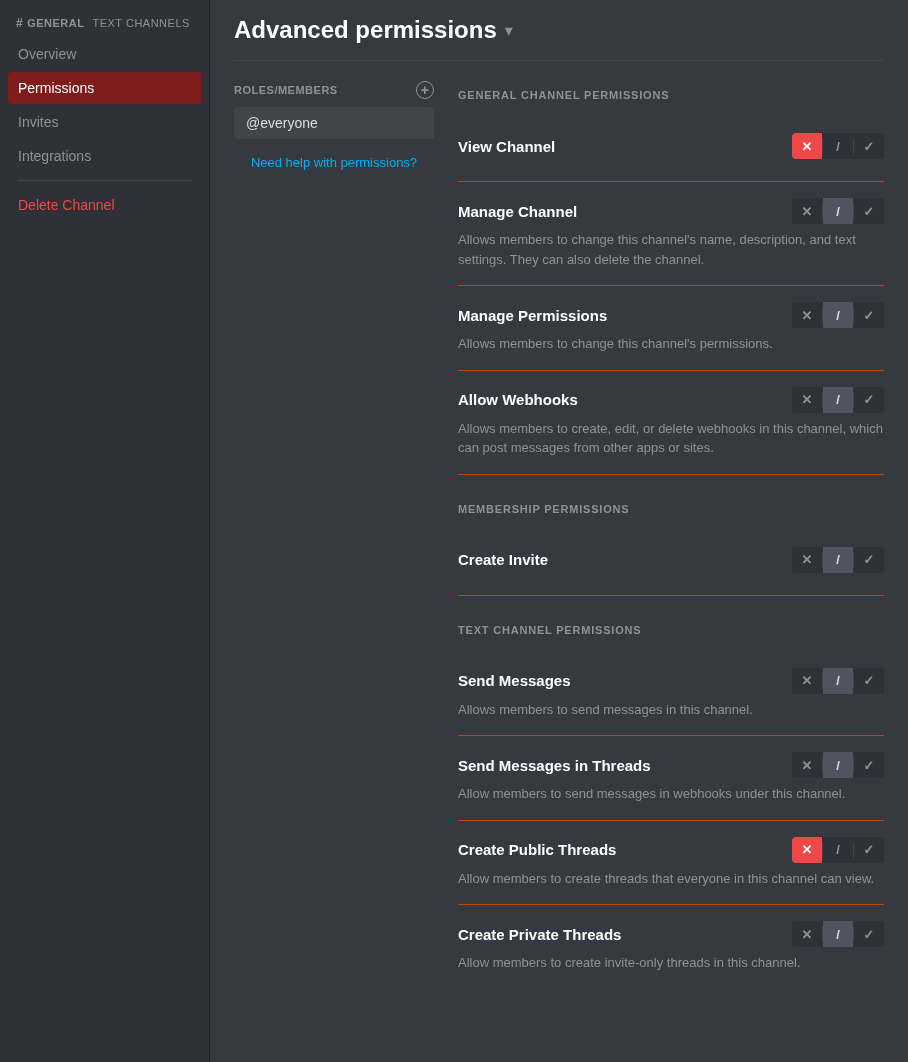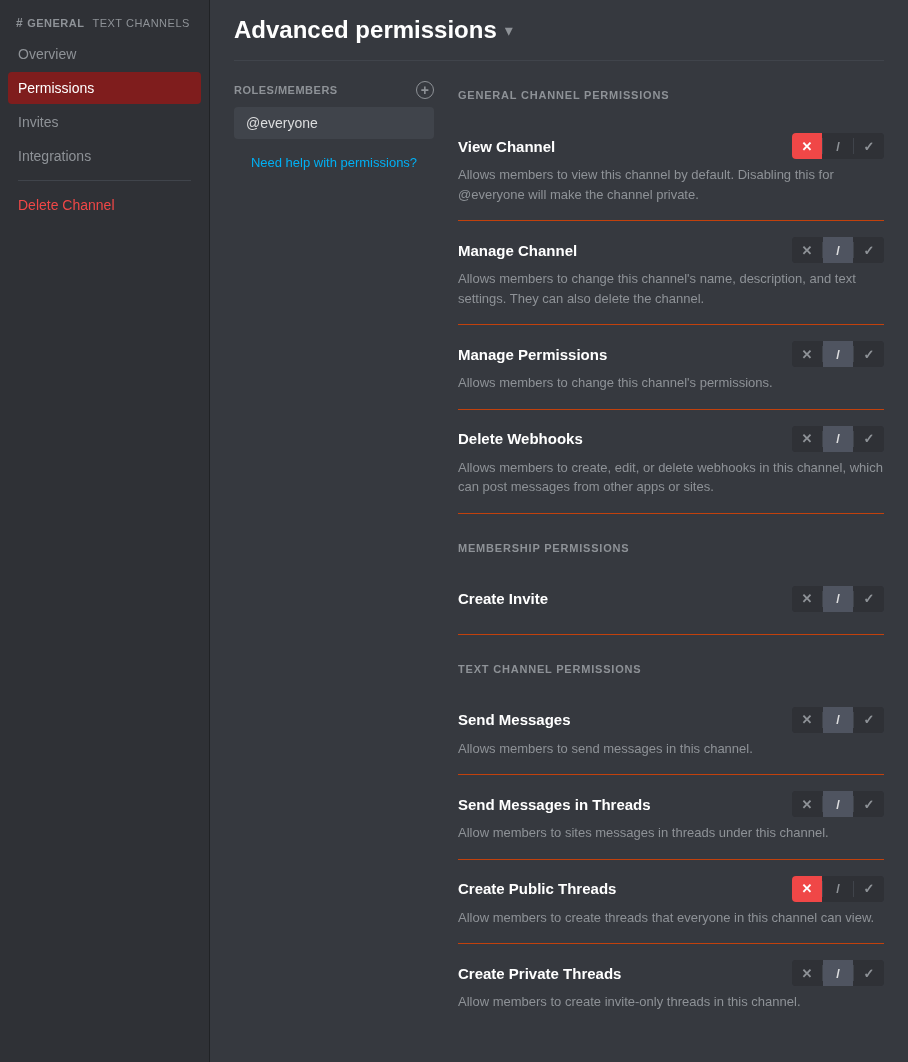--- a/index.html
+++ b/index.html
@@ -294,21 +294,20 @@
         <div class="permission-row">
           <span class="permission-name">View Channel</span>
           <div class="toggle-group">
             <button class="toggle-btn active-deny">✕</button>
             <div class="toggle-divider"></div>
             <button class="toggle-btn">/</button>
             <div class="toggle-divider"></div>
             <button class="toggle-btn">✓</button>
           </div>
         </div>
-        <div class="permission-desc">Allows members to view this channel by default. Disabling this for @everyone will make the channel private.</div>
       </div>
 
       <div class="permission-item">
         <div class="permission-row">
           <span class="permission-name">Manage Channel</span>
           <div class="toggle-group">
             <button class="toggle-btn">✕</button>
             <div class="toggle-divider"></div>
             <button class="toggle-btn active-neutral">/</button>
             <div class="toggle-divider"></div>
@@ -327,21 +326,21 @@
             <button class="toggle-btn active-neutral">/</button>
             <div class="toggle-divider"></div>
             <button class="toggle-btn">✓</button>
           </div>
         </div>
         <div class="permission-desc">Allows members to change this channel's permissions.</div>
       </div>
 
       <div class="permission-item">
         <div class="permission-row">
-          <span class="permission-name">Delete Webhooks</span>
+          <span class="permission-name">Allow Webhooks</span>
           <div class="toggle-group">
             <button class="toggle-btn">✕</button>
             <div class="toggle-divider"></div>
             <button class="toggle-btn active-neutral">/</button>
             <div class="toggle-divider"></div>
             <button class="toggle-btn">✓</button>
           </div>
         </div>
         <div class="permission-desc">Allows members to create, edit, or delete webhooks in this channel, which can post messages from other apps or sites.</div>
       </div>
@@ -385,21 +384,21 @@
         <div class="permission-row">
           <span class="permission-name">Send Messages in Threads</span>
           <div class="toggle-group">
             <button class="toggle-btn">✕</button>
             <div class="toggle-divider"></div>
             <button class="toggle-btn active-neutral">/</button>
             <div class="toggle-divider"></div>
             <button class="toggle-btn">✓</button>
           </div>
         </div>
-        <div class="permission-desc">Allow members to sites messages in threads under this channel.</div>
+        <div class="permission-desc">Allow members to send messages in webhooks under this channel.</div>
       </div>
 
       <div class="permission-item">
         <div class="permission-row">
           <span class="permission-name">Create Public Threads</span>
           <div class="toggle-group">
             <button class="toggle-btn active-deny">✕</button>
             <div class="toggle-divider"></div>
             <button class="toggle-btn">/</button>
             <div class="toggle-divider"></div>

